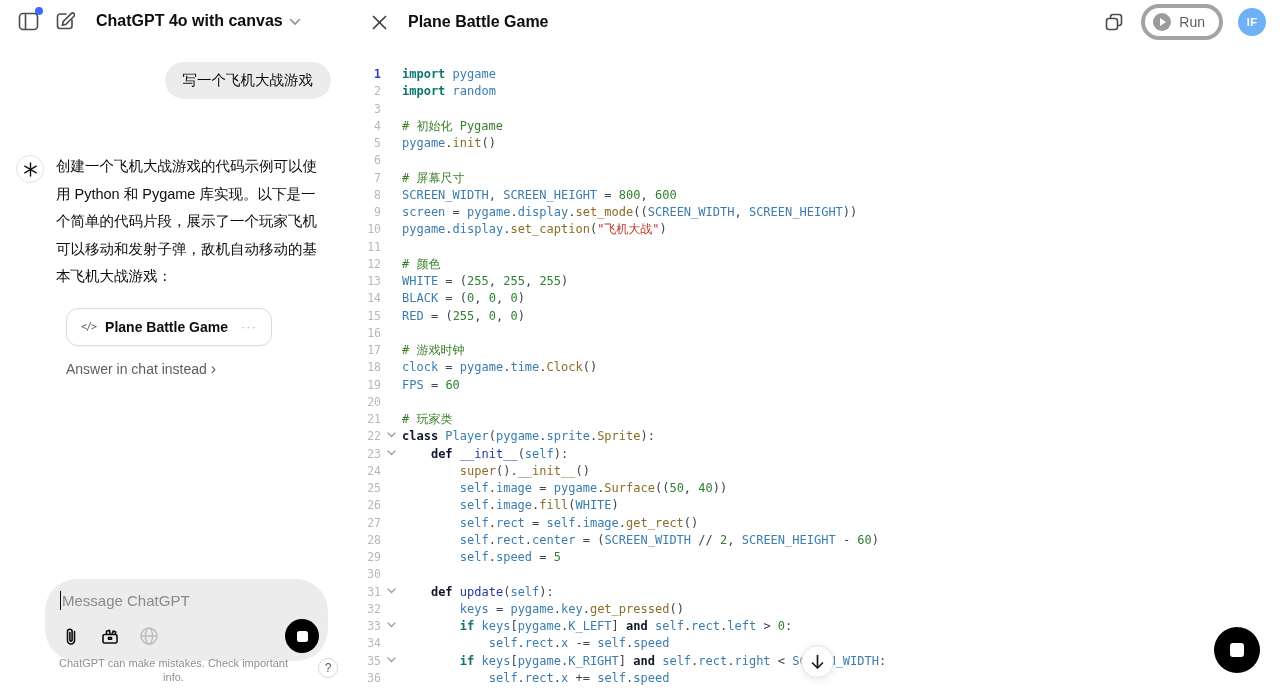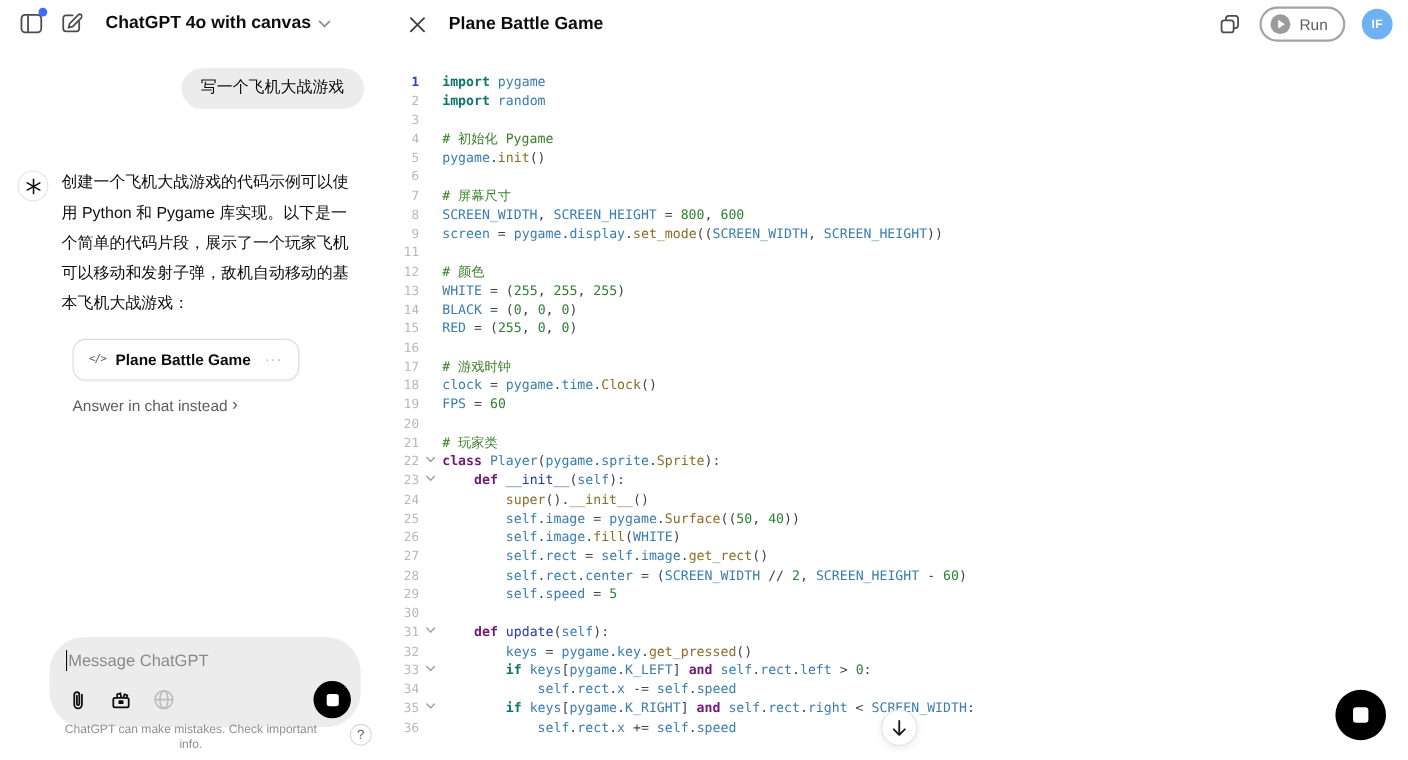--- a/index.html
+++ b/index.html
@@ -41,36 +41,36 @@
 
   .chat-footer{position:absolute;left:0;bottom:7px;width:347px;text-align:center;font-size:11px;line-height:14px;color:#8f8f8f;}
   .chat-footer span{display:inline-block;width:235px;}
   .help-btn{position:absolute;left:318px;top:658px;width:20px;height:20px;border-radius:50%;border:1px solid #d9d9d9;background:#fff;color:#5d5d5d;font-size:12px;display:flex;align-items:center;justify-content:center;cursor:pointer;padding:0;}
 
   
   .canvas{flex:1;position:relative;background:#fff;}
   .canvas-header{height:44px;display:flex;align-items:center;padding:0 14px 0 20px;gap:16px;}
   .canvas-title{font-size:16px;font-weight:700;color:#0d0d0d;margin-left:1px;}
   .header-right{margin-left:auto;display:flex;align-items:center;gap:15px;}
-  .run-btn{display:flex;align-items:center;gap:8px;border:2px solid #a3a3a3;border-radius:18px;padding:5px 14px 5px 8px;background:#fff;cursor:pointer;}
+  .run-btn{display:flex;align-items:center;gap:8px;border:4px solid #a3a3a3;border-radius:18px;padding:5px 14px 5px 8px;background:#fff;cursor:pointer;}
   .run-btn .play-disc{width:18px;height:18px;border-radius:50%;background:#9b9b9b;display:flex;align-items:center;justify-content:center;}
   .run-btn .play-tri{width:0;height:0;border-left:6px solid #fff;border-top:4px solid transparent;border-bottom:4px solid transparent;margin-left:1px;}
   .run-btn .run-label{font-size:14px;color:#5d5d5d;}
   .avatar{width:28px;height:28px;border-radius:50%;background:#6fb2f4;color:#fff;font-size:11px;font-weight:700;display:flex;align-items:center;justify-content:center;cursor:pointer;letter-spacing:.3px;}
 
   .code-area{position:absolute;top:44px;left:0;right:0;bottom:0;padding-top:22px;font-family:"DejaVu Sans Mono","Liberation Mono",monospace;font-size:12px;}
   .code-row{display:flex;height:17.25px;line-height:17.25px;white-space:pre;}
   .ln{width:34px;text-align:right;color:#b8b8b8;flex-shrink:0;font-size:11.5px;user-select:none;}
   .ln.active{color:#2743c6;font-weight:700;}
   .fold{width:21px;text-align:center;flex-shrink:0;user-select:none;}
   .fold svg{vertical-align:2px;}
   .code-text{flex:1;}
 
   .tok-k1{color:#0f766e;font-weight:600;}
-  .tok-k2{color:#701a75;font-weight:700;}
+  .tok-k2{color:#0f172a;font-weight:700;}
   .tok-id{color:#3b7dad;}
   .tok-call{color:#8a6d2a;}
   .tok-def{color:#24399f;}
   .tok-num{color:#2f8132;}
   .tok-str{color:#c0392b;}
   .tok-cmt{color:#3c802c;}
   .tok-p{color:#40434d;}
 
   .scroll-down-btn{position:absolute;left:454px;top:645px;width:33px;height:33px;border-radius:50%;background:#fff;border:1px solid #e4e4e4;box-shadow:0 2px 8px rgba(0,0,0,.09);display:flex;align-items:center;justify-content:center;cursor:pointer;z-index:5;padding:0;}
   .stop-gen-btn{position:absolute;left:867px;top:627px;width:46px;height:46px;border-radius:50%;background:#000;display:flex;align-items:center;justify-content:center;border:none;cursor:pointer;z-index:5;padding:0;}
@@ -206,20 +206,21 @@
     <div class="code-area" id="code-area">
         <div class="code-row"><span class="ln active">1</span><span class="fold"></span><span class="code-text"><span class="tok-k1">import</span> <span class="tok-id">pygame</span></span></div>
         <div class="code-row"><span class="ln">2</span><span class="fold"></span><span class="code-text"><span class="tok-k1">import</span> <span class="tok-id">random</span></span></div>
         <div class="code-row"><span class="ln">3</span><span class="fold"></span><span class="code-text"></span></div>
         <div class="code-row"><span class="ln">4</span><span class="fold"></span><span class="code-text"><span class="tok-cmt"># 初始化 Pygame</span></span></div>
         <div class="code-row"><span class="ln">5</span><span class="fold"></span><span class="code-text"><span class="tok-id">pygame</span><span class="tok-p">.</span><span class="tok-call">init</span><span class="tok-p">(</span><span class="tok-p">)</span></span></div>
         <div class="code-row"><span class="ln">6</span><span class="fold"></span><span class="code-text"></span></div>
         <div class="code-row"><span class="ln">7</span><span class="fold"></span><span class="code-text"><span class="tok-cmt"># 屏幕尺寸</span></span></div>
         <div class="code-row"><span class="ln">8</span><span class="fold"></span><span class="code-text"><span class="tok-id">SCREEN_WIDTH</span><span class="tok-p">,</span> <span class="tok-id">SCREEN_HEIGHT</span> <span class="tok-p">=</span> <span class="tok-num">800</span><span class="tok-p">,</span> <span class="tok-num">600</span></span></div>
         <div class="code-row"><span class="ln">9</span><span class="fold"></span><span class="code-text"><span class="tok-id">screen</span> <span class="tok-p">=</span> <span class="tok-id">pygame</span><span class="tok-p">.</span><span class="tok-id">display</span><span class="tok-p">.</span><span class="tok-call">set_mode</span><span class="tok-p">(</span><span class="tok-p">(</span><span class="tok-id">SCREEN_WIDTH</span><span class="tok-p">,</span> <span class="tok-id">SCREEN_HEIGHT</span><span class="tok-p">)</span><span class="tok-p">)</span></span></div>
+        <div class="code-row"><span class="ln">10</span><span class="fold"></span><span class="code-text"><span class="tok-id">pygame</span><span class="tok-p">.</span><span class="tok-id">display</span><span class="tok-p">.</span><span class="tok-call">set_caption</span><span class="tok-p">(</span><span class="tok-str">"飞机大战"</span><span class="tok-p">)</span></span></div>
         <div class="code-row"><span class="ln">11</span><span class="fold"></span><span class="code-text"></span></div>
         <div class="code-row"><span class="ln">12</span><span class="fold"></span><span class="code-text"><span class="tok-cmt"># 颜色</span></span></div>
         <div class="code-row"><span class="ln">13</span><span class="fold"></span><span class="code-text"><span class="tok-id">WHITE</span> <span class="tok-p">=</span> <span class="tok-p">(</span><span class="tok-num">255</span><span class="tok-p">,</span> <span class="tok-num">255</span><span class="tok-p">,</span> <span class="tok-num">255</span><span class="tok-p">)</span></span></div>
         <div class="code-row"><span class="ln">14</span><span class="fold"></span><span class="code-text"><span class="tok-id">BLACK</span> <span class="tok-p">=</span> <span class="tok-p">(</span><span class="tok-num">0</span><span class="tok-p">,</span> <span class="tok-num">0</span><span class="tok-p">,</span> <span class="tok-num">0</span><span class="tok-p">)</span></span></div>
         <div class="code-row"><span class="ln">15</span><span class="fold"></span><span class="code-text"><span class="tok-id">RED</span> <span class="tok-p">=</span> <span class="tok-p">(</span><span class="tok-num">255</span><span class="tok-p">,</span> <span class="tok-num">0</span><span class="tok-p">,</span> <span class="tok-num">0</span><span class="tok-p">)</span></span></div>
         <div class="code-row"><span class="ln">16</span><span class="fold"></span><span class="code-text"></span></div>
         <div class="code-row"><span class="ln">17</span><span class="fold"></span><span class="code-text"><span class="tok-cmt"># 游戏时钟</span></span></div>
         <div class="code-row"><span class="ln">18</span><span class="fold"></span><span class="code-text"><span class="tok-id">clock</span> <span class="tok-p">=</span> <span class="tok-id">pygame</span><span class="tok-p">.</span><span class="tok-id">time</span><span class="tok-p">.</span><span class="tok-call">Clock</span><span class="tok-p">(</span><span class="tok-p">)</span></span></div>
         <div class="code-row"><span class="ln">19</span><span class="fold"></span><span class="code-text"><span class="tok-id">FPS</span> <span class="tok-p">=</span> <span class="tok-num">60</span></span></div>
         <div class="code-row"><span class="ln">20</span><span class="fold"></span><span class="code-text"></span></div>

